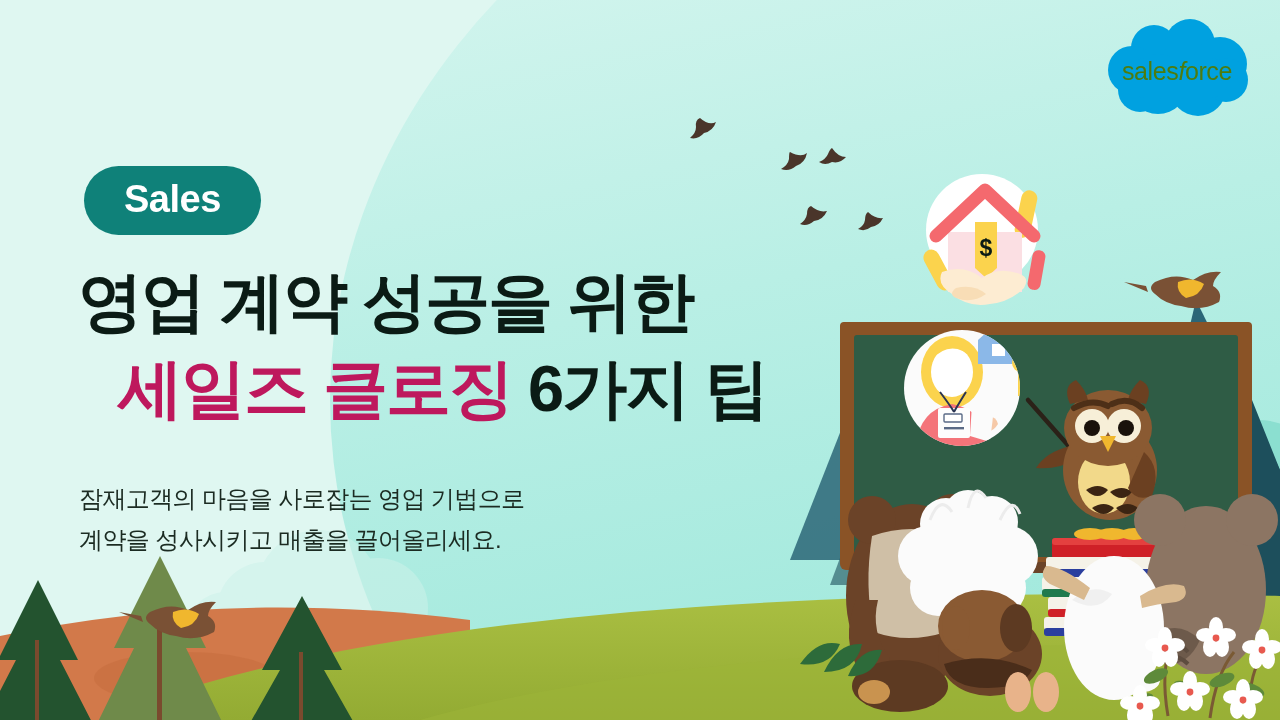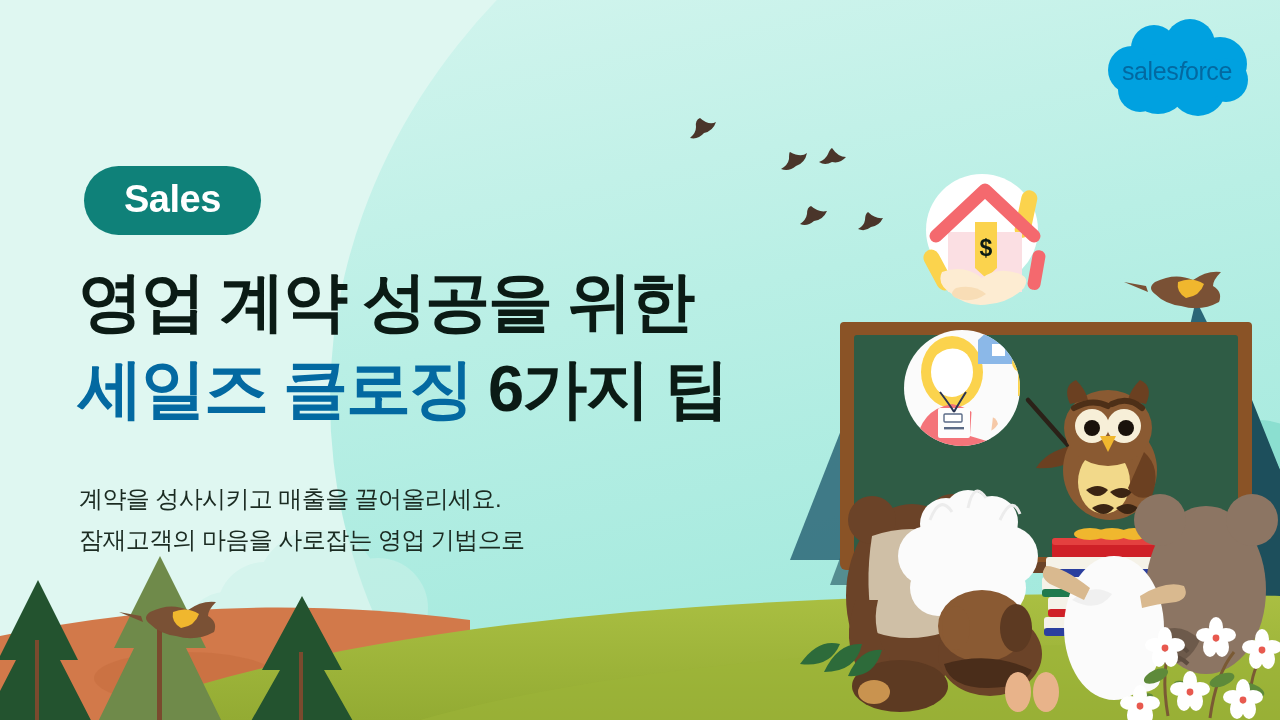--- a/index.html
+++ b/index.html
@@ -20,30 +20,30 @@
     background:#0f8179; color:#ffffff;
     border-radius:46px;
     padding:14px 40px 17px 40px;
     font-size:38px; font-weight:bold; line-height:1;
     letter-spacing:-0.5px;
   }
 
   .headline { position:absolute; left:78px; top:258px; width:740px; }
   .h-line { font-size:65px; font-weight:bold; line-height:1.34;
             letter-spacing:-2px; color:#0b1b15; white-space:nowrap; }
-  .h-teal { color:#0369a1; }
+  .h-teal { color:#be185d;margin-left:40px; }
 
   .subtitle { position:absolute; left:79px; top:478px; width:600px; }
   .sub-line { font-size:24px; line-height:1.72; color:#1b2b22; letter-spacing:-0.6px; white-space:nowrap; }
 
   
   .sf-logo { position:absolute; right:28px; top:18px; width:150px; height:106px; z-index:60; }
   .sf-logo .sf-word {
     position:absolute; left:0; right:0; top:50%; transform:translateY(-50%);
-    text-align:center; color:#0369a1; font-size:25px;
+    text-align:center; color:#4d7c0f; font-size:25px;
     letter-spacing:-0.4px; font-weight:400;
   }
   .sf-logo .sf-word i { font-style:italic; }
 </style>
 </head>
 <body>
 
 <div id="stage">
 
   <svg class="layer" viewBox="0 0 1280 720" preserveAspectRatio="none">
@@ -414,22 +414,22 @@
     </div>
 
     <div class="headline">
       <div class="h-line">영업 계약 성공을 위한</div>
       <div class="h-line">
         <span class="h-teal">세일즈 클로징</span><span> 6가지 팁</span>
       </div>
     </div>
 
     <div class="subtitle">
+      <div class="sub-line">잠재고객의 마음을 사로잡는 영업 기법으로</div>
       <div class="sub-line">계약을 성사시키고 매출을 끌어올리세요.</div>
-      <div class="sub-line">잠재고객의 마음을 사로잡는 영업 기법으로</div>
     </div>
   </div>
 
   <div class="sf-logo">
     <svg viewBox="0 0 150 106" width="150" height="106">
       <g fill="#00a1e0">
         <circle cx="52" cy="30" r="23"></circle>
         <circle cx="88" cy="26" r="25"></circle>
         <circle cx="118" cy="46" r="27"></circle>
         <circle cx="30" cy="52" r="24"></circle>

